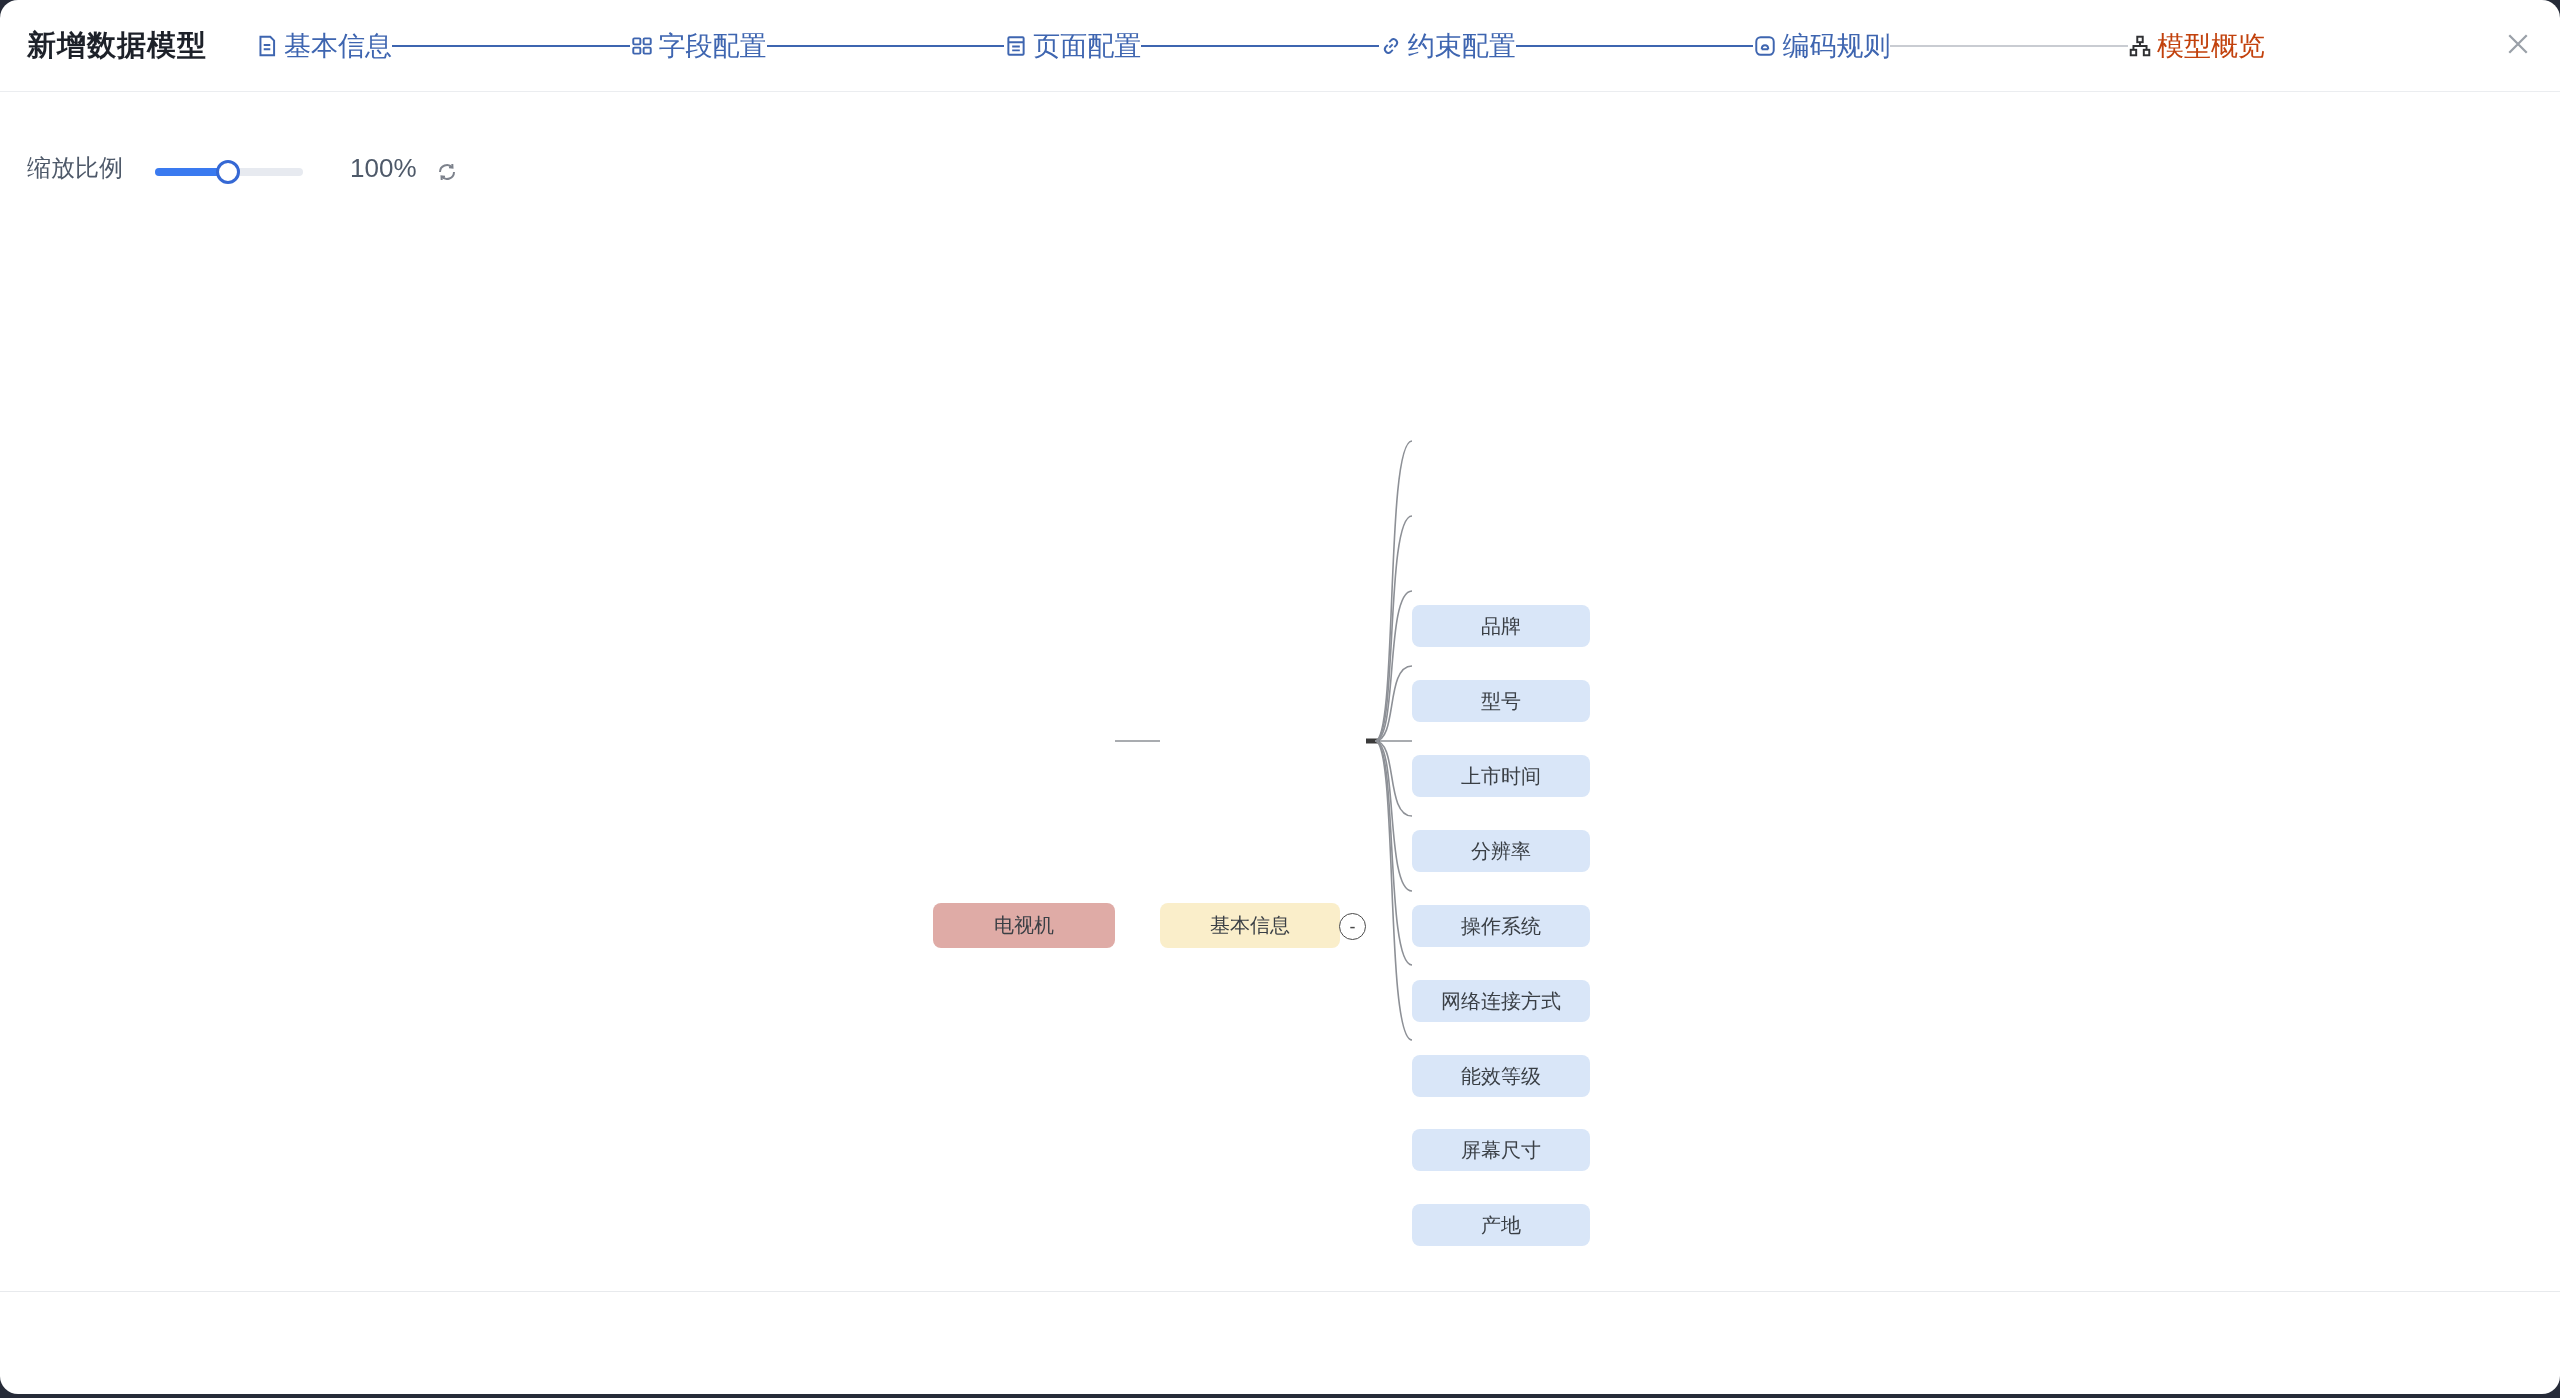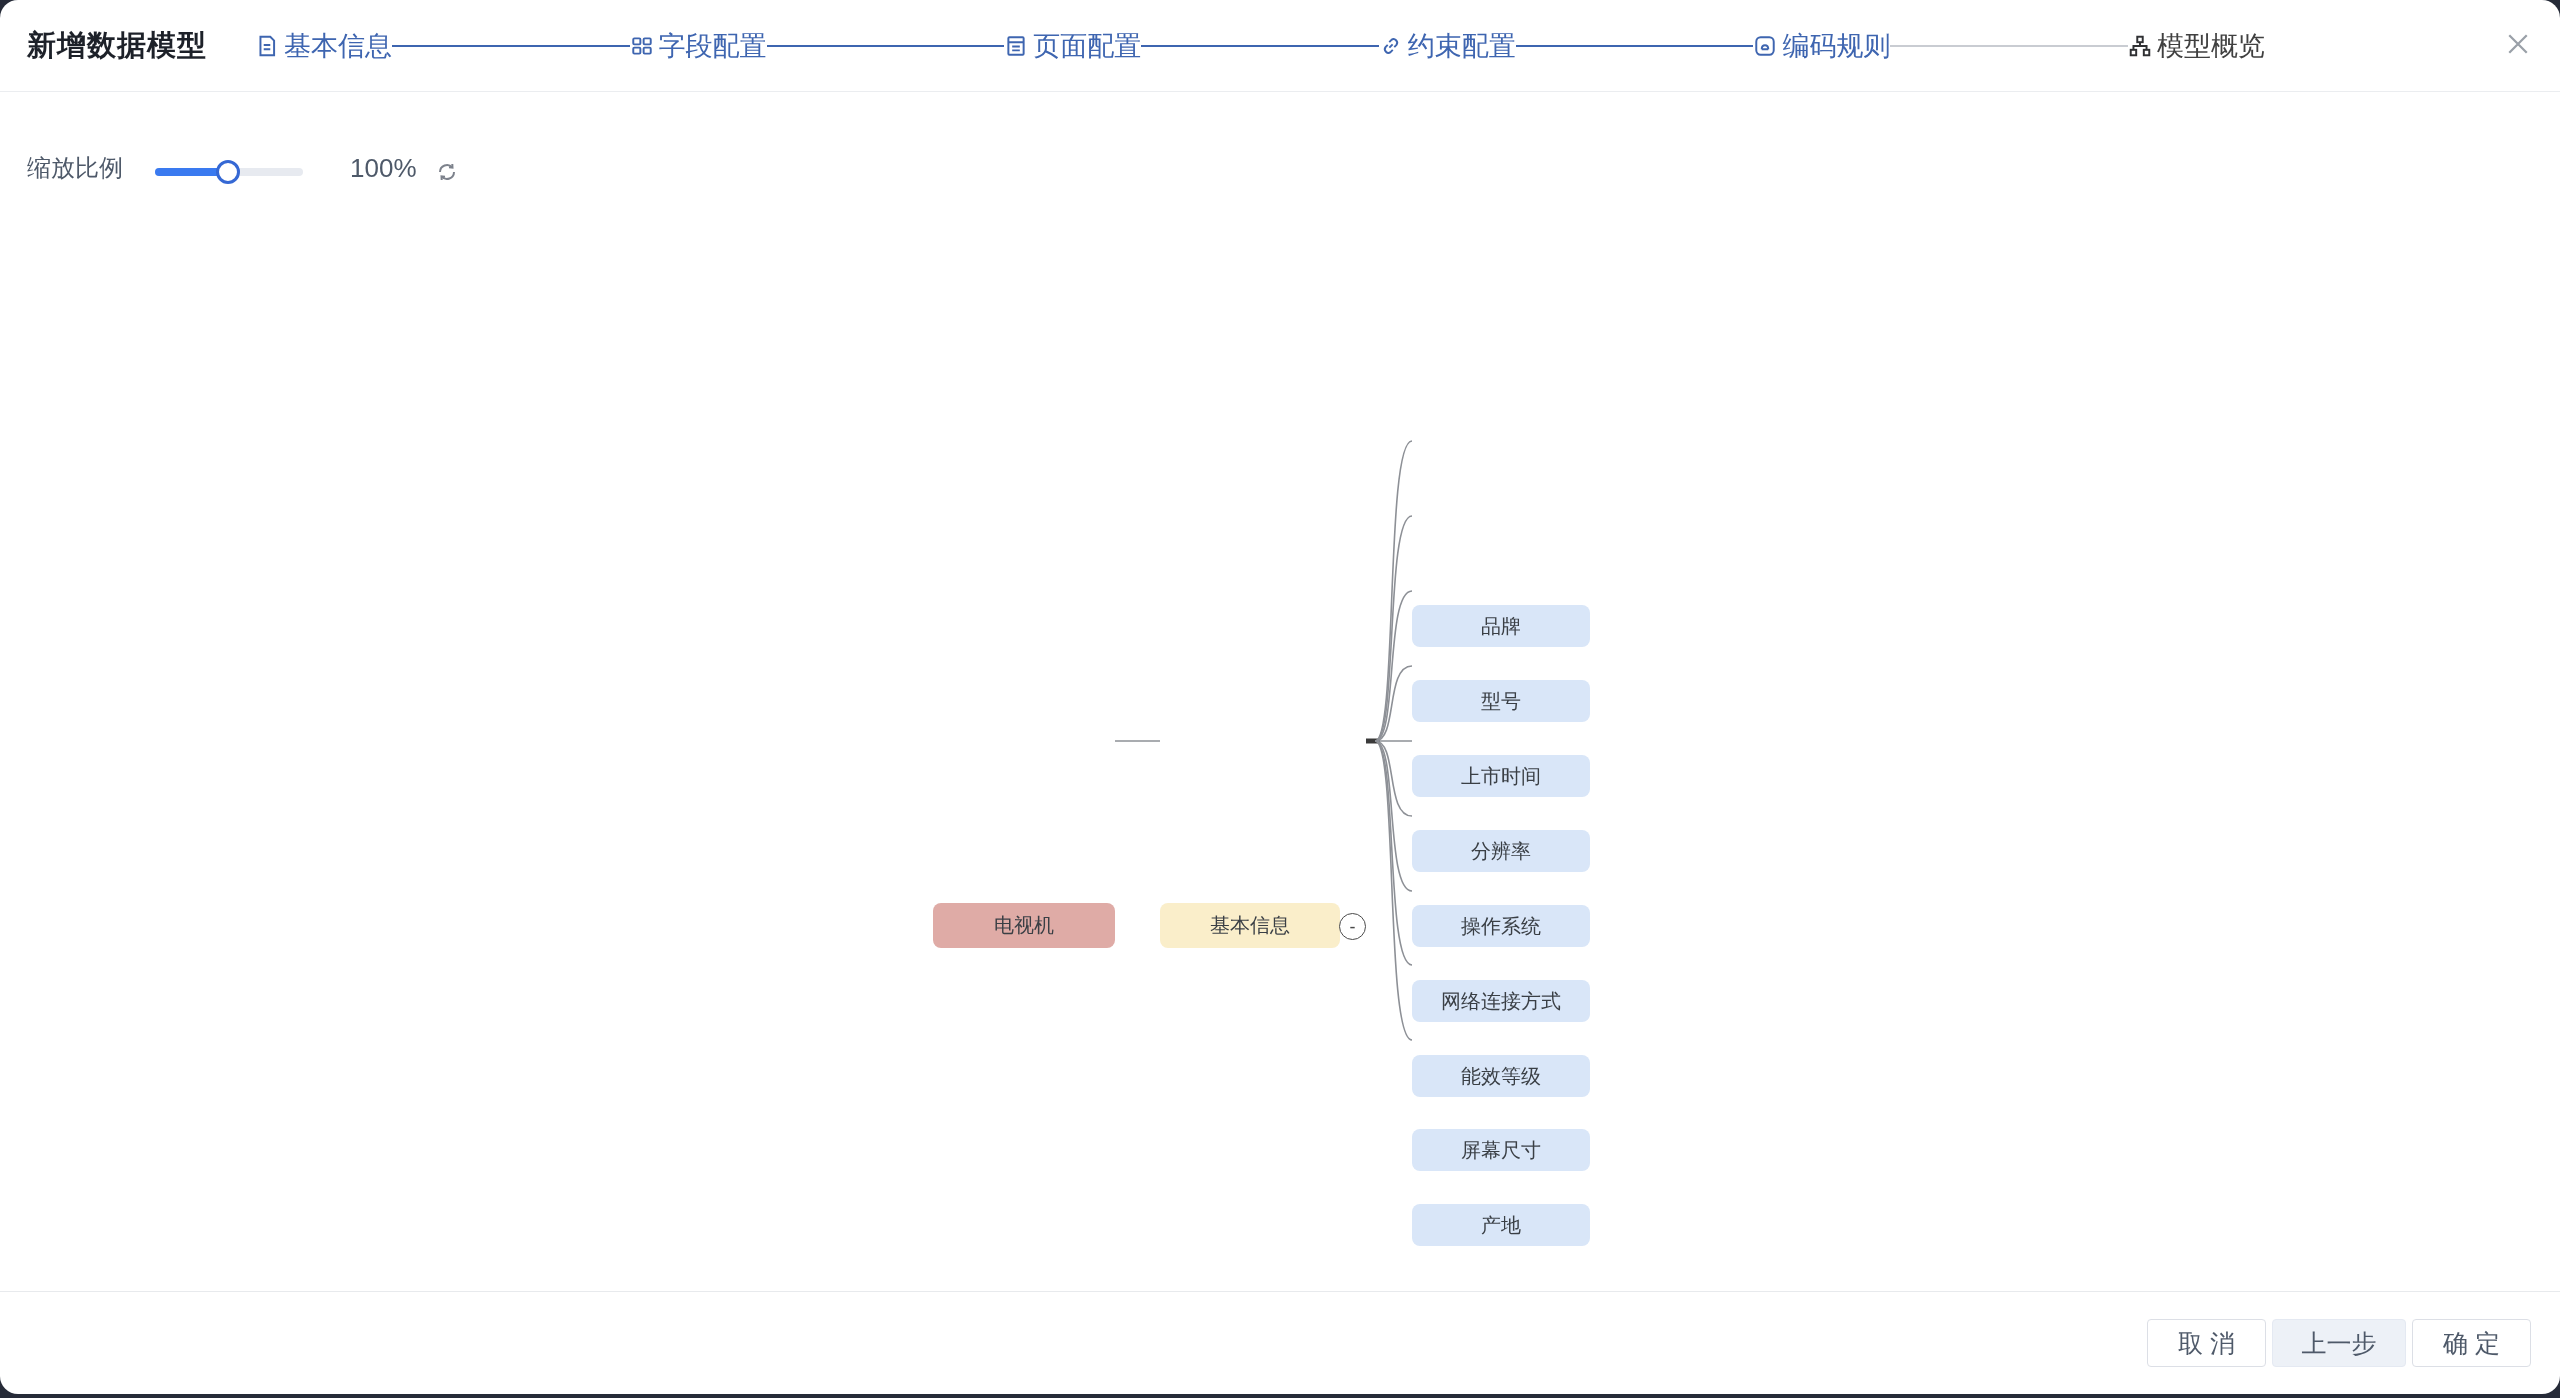--- a/index.html
+++ b/index.html
@@ -6,21 +6,21 @@
   .screen{position:relative;width:2560px;height:1398px;overflow:hidden;background:#262b38;}
   .modal{position:absolute;left:0;top:0;width:2560px;height:1394px;background:#ffffff;border-radius:18px;}
 
   
   .header{position:absolute;left:0;top:0;width:100%;height:92px;border-bottom:1px solid #ebedf0;box-sizing:border-box;}
   .modal-title{position:absolute;left:27px;top:0;height:92px;display:flex;align-items:center;
     font-size:29px;font-weight:bold;color:#1d2129;letter-spacing:1px;}
   .stepper{position:absolute;left:255px;top:0;width:2010px;height:92px;display:flex;align-items:center;}
   .step{display:flex;align-items:center;gap:5px;font-size:27px;color:#3e65b0;white-space:nowrap;cursor:pointer;}
   .step .s-icon{display:flex;align-items:center;}
-  .step.current{color:#404040;}
+  .step.current{color:#c2410c;}
   .connector{flex:1;height:2px;background:#3e65b0;}
   .connector.inactive{background:#c9ccd2;}
   .close-btn{position:absolute;left:2500px;top:26px;width:36px;height:36px;display:flex;align-items:center;justify-content:center;cursor:pointer;}
 
   
   .toolbar{position:absolute;left:27px;top:120px;height:64px;display:flex;align-items:flex-end;}
   .zoom-label{font-size:24px;color:#4e5969;margin-right:32px;}
   .slider{position:relative;width:148px;height:24px;cursor:pointer;}
   .slider .track{position:absolute;left:0;top:8px;width:148px;height:8px;border-radius:4px;background:#e7eaf0;}
   .slider .fill{position:absolute;left:0;top:8px;width:73px;height:8px;border-radius:4px;background:#3a7af0;}
@@ -183,20 +183,15 @@
       <div class="node node-child" style="top:570px">上市时间</div>
       <div class="node node-child" style="top:645px">分辨率</div>
       <div class="node node-child" style="top:720px">操作系统</div>
       <div class="node node-child" style="top:795px">网络连接方式</div>
       <div class="node node-child" style="top:870px">能效等级</div>
       <div class="node node-child" style="top:944px">屏幕尺寸</div>
       <div class="node node-child" style="top:1019px">产地</div>
     </div>
 
     <div class="footer-line"></div>
-    <div class="footer">
-      <div class="btn btn-cancel">取 消</div>
-      <div class="btn btn-prev">上一步</div>
-      <div class="btn btn-confirm">确 定</div>
-    </div>
 
   </div>
 </div>
 
 </body></html>

